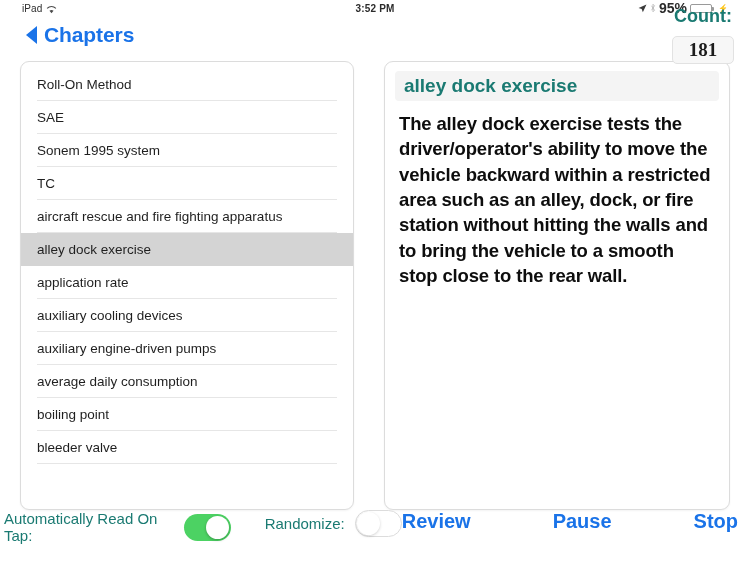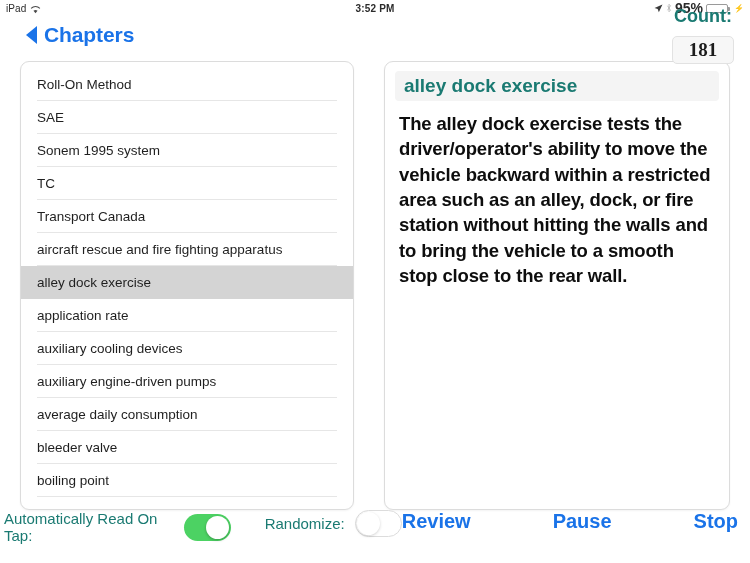--- a/index.html
+++ b/index.html
@@ -13,21 +13,21 @@
 
   
   .statusbar {
     position: relative;
     height: 16px;
     width: 100%;
     display: flex;
     align-items: center;
     font-size: 10px;
     color: #2b2b2b;
-    padding: 0 6px;
+    padding: 0 22px;
   }
   .sb-left { display: flex; align-items: center; gap: 4px; }
   .sb-device { font-size: 10px; letter-spacing: 0.1px; }
   .wifi-icon { display: inline-block; width: 11px; height: 9px; position: relative; top: 1px; }
   .sb-center {
     position: absolute;
     left: 0; right: 0;
     text-align: center;
     font-size: 10px;
     font-weight: bold;
@@ -274,24 +274,20 @@
         </div>
         <div class="list-row">
           <span>Sonem 1995 system</span>
           <span class="sep"></span>
         </div>
         <div class="list-row">
           <span>TC</span>
           <span class="sep"></span>
         </div>
         <div class="list-row">
-          <span>Transport Canada</span>
-          <span class="sep"></span>
-        </div>
-        <div class="list-row">
           <span>aircraft rescue and fire fighting apparatus</span>
           <span class="sep"></span>
         </div>
         <div class="list-row selected">
           <span>alley dock exercise</span>
           <span class="sep"></span>
         </div>
         <div class="list-row">
           <span>application rate</span>
           <span class="sep"></span>
@@ -302,25 +298,25 @@
         </div>
         <div class="list-row">
           <span>auxiliary engine-driven pumps</span>
           <span class="sep"></span>
         </div>
         <div class="list-row">
           <span>average daily consumption</span>
           <span class="sep"></span>
         </div>
         <div class="list-row">
+          <span>boiling point</span>
+          <span class="sep"></span>
+        </div>
+        <div class="list-row">
           <span>bleeder valve</span>
-          <span class="sep"></span>
-        </div>
-        <div class="list-row">
-          <span>boiling point</span>
           <span class="sep"></span>
         </div>
       </div>
   </div>
 
   <div class="panel detail-panel">
     <div class="detail-title">alley dock exercise</div>
     <div class="detail-body">The alley dock exercise tests the driver/operator's ability to move the vehicle backward within a restricted area such as an alley, dock, or fire station without hitting the walls and to bring the vehicle to a smooth stop close to the rear wall.</div>
   </div>
 

